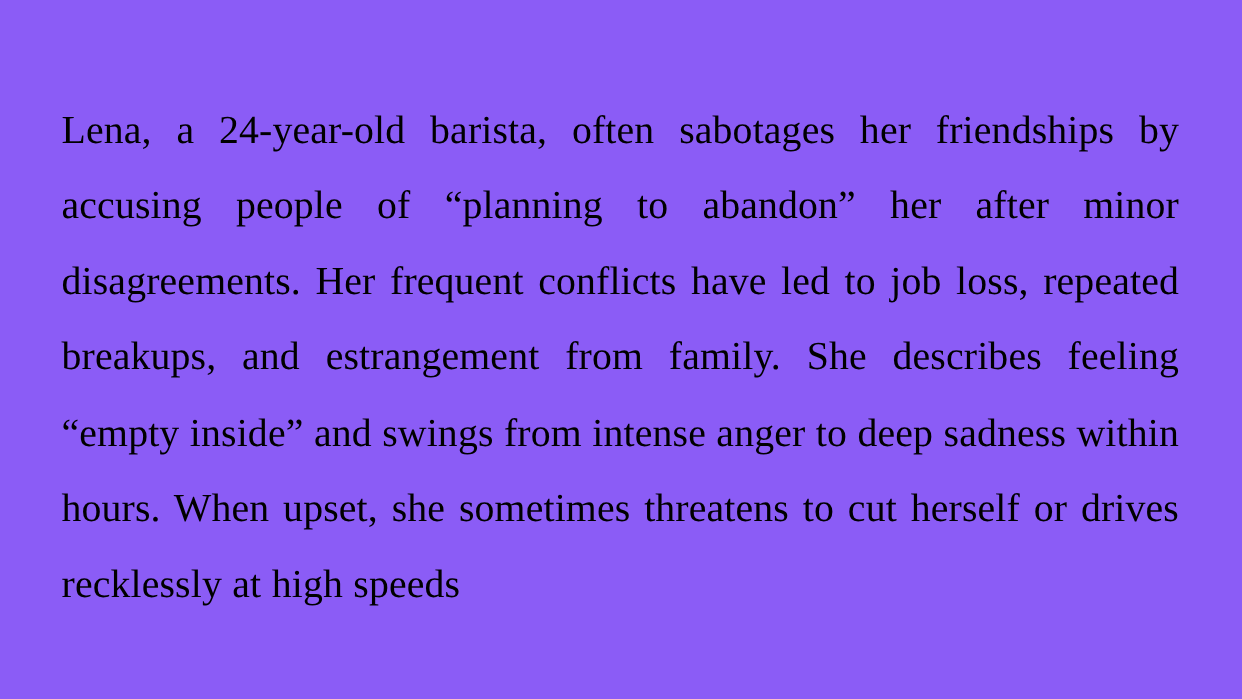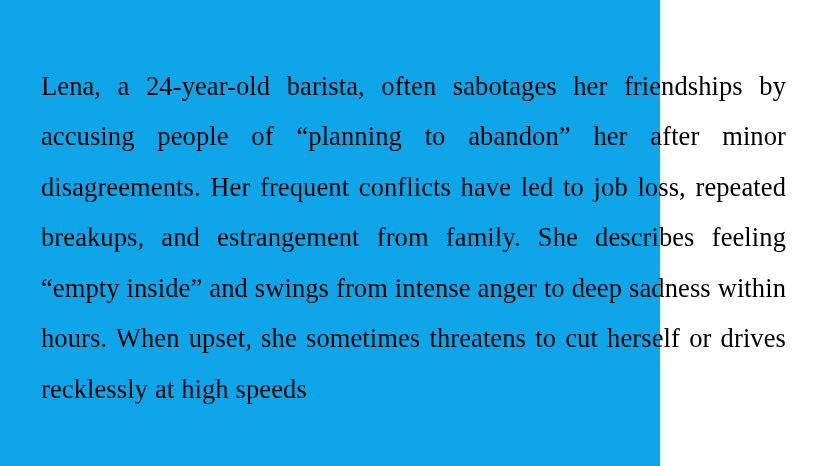--- a/index.html
+++ b/index.html
@@ -8,23 +8,23 @@
   }
   body {
     width: 828px;
     height: 466px;
     background: #ffffff;
     font-family: "Liberation Serif", "DejaVu Serif", serif;
     overflow: hidden;
   }
   .slide {
     position: relative;
-    width: 660px;
+    width: 828px;
     height: 466px;
-    background: #0ea5e9;
+    background: #8b5cf6;
     box-sizing: border-box;
   }
   .body-text {
     position: absolute;
     left: 41px;
     top: 34px;
     width: 745px;
     font-size: 26.5px;
     line-height: 50.5px;
     color: #000000;

